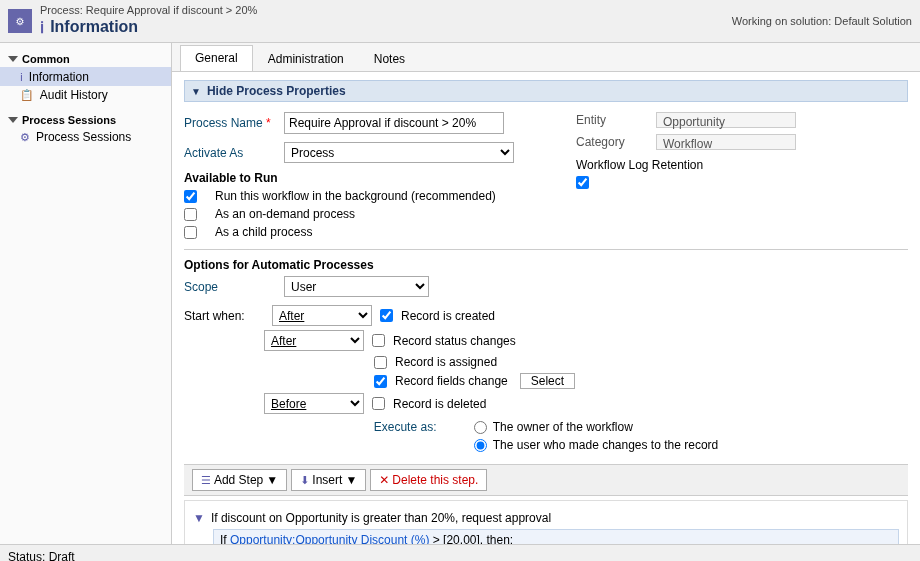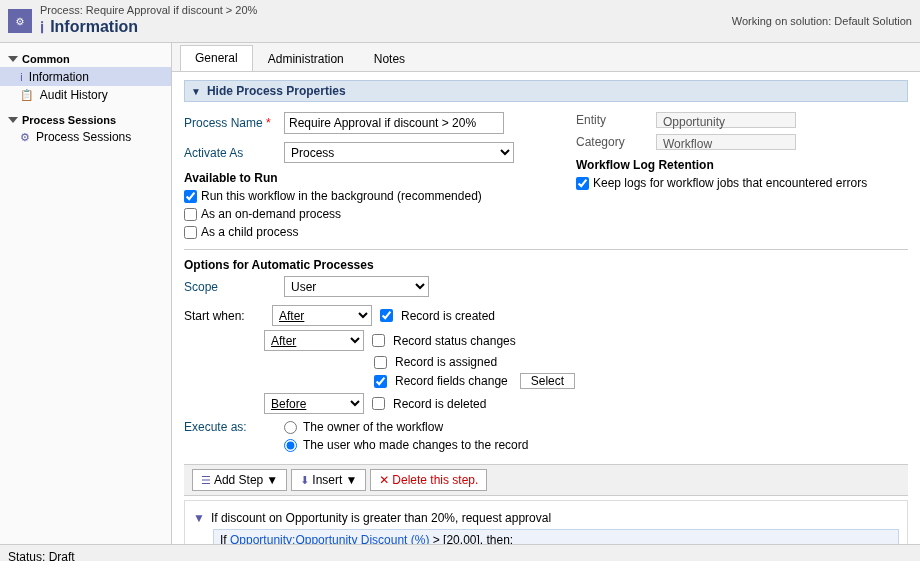--- a/index.html
+++ b/index.html
@@ -60,27 +60,27 @@
     .form-select-small { width: 100px; text-decoration: underline; }
     .form-static { border: 1px solid #ccc; background: #f5f5f5; padding: 2px 6px; font-size: 12px; height: 16px; min-width: 140px; color: #555; }
 
     
     .two-col { display: flex; gap: 20px; }
     .col-left { flex: 1; }
     .col-right { flex: 1; padding-left: 40px; }
 
     
     .section-title { font-size: 12px; font-weight: bold; margin: 8px 0 4px 0; color: #000; }
-    .checkbox-row { display: flex; align-items: center; gap: 4px; margin-bottom: 4px; font-size: 12px; }
+    .checkbox-row { display: flex; align-items: center; gap: 18px; margin-bottom: 4px; font-size: 12px; }
     .checkbox-row input[type=checkbox] { width: 13px; height: 13px; }
 
     
     .right-label { font-size: 12px; color: #555; width: 80px; }
     .right-row { display: flex; align-items: center; margin-bottom: 6px; }
-    .workflow-log-title { font-size: 12px; font-weight: bold; margin-bottom: 4px; }
+    .workflow-log-title { font-size: 12px; font-weight: normal; margin-bottom: 4px; }
 
     
     .start-when-row { display: flex; align-items: center; gap: 8px; margin-bottom: 4px; }
     .start-when-label { width: 80px; font-size: 12px; flex-shrink: 0; }
 
     
     .radio-row { display: flex; align-items: center; gap: 6px; margin-bottom: 4px; font-size: 12px; }
     .radio-row input[type=radio] { width: 13px; height: 13px; }
 
     
@@ -202,21 +202,20 @@
           </div>
 
           <div class="right-row">
             <div class="right-label">Category</div>
             <div class="form-static">Workflow</div>
           </div>
 
           <div class="workflow-log-title" style="margin-top:8px;">Workflow Log Retention</div>
           <div class="checkbox-row">
             <input type="checkbox" checked="" style="">
-            <label>Keep logs for workflow jobs that encountered errors</label>
           </div>
         </div>
       </div>
 
       <hr class="divider">
 
       <div class="section-title">Options for Automatic Processes</div>
 
       <div class="form-row">
         <div class="form-label">Scope</div>
@@ -260,21 +259,21 @@
 
       <div class="start-when-row" style="padding-left:80px;">
         <select class="form-select form-select-small">
           <option>Before</option>
           <option>After</option>
         </select>
         <input type="checkbox" style="">
         <label>Record is deleted</label>
       </div>
 
-      <div class="form-row" style="margin-top:6px; align-items:flex-start;">
+      <div class="form-row" style="margin-top:6px; align-items:flex-start;justify-content:center;">
         <div class="form-label">Execute as:</div>
         <div>
           <div class="radio-row">
             <input type="radio" name="execute_as" style="">
             <label>The owner of the workflow</label>
           </div>
           <div class="radio-row">
             <input type="radio" name="execute_as" checked="" style="">
             <label>The user who made changes to the record</label>
           </div>

